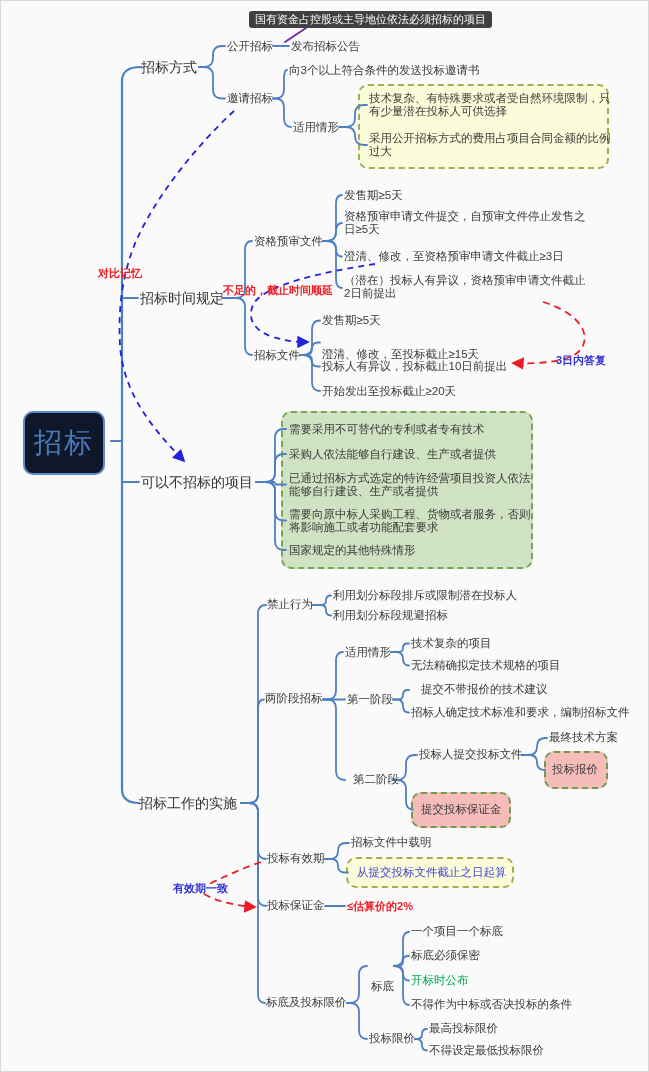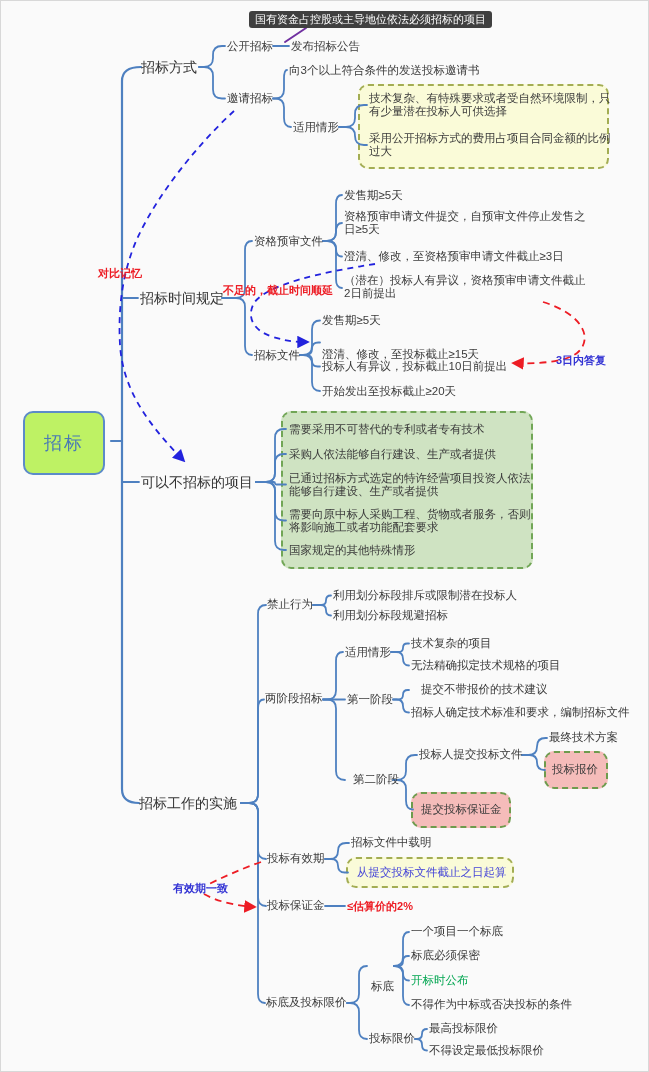--- a/index.html
+++ b/index.html
@@ -7,23 +7,23 @@
     position:relative;width:649px;height:1072px;overflow:hidden;
     background:#fafafa;border:1px solid #d8d8d8;box-sizing:border-box;
     font-family:"Liberation Sans","DejaVu Sans",sans-serif;
   }
   svg.edges{position:absolute;left:0;top:0;z-index:3;pointer-events:none;}
   .lab{position:absolute;z-index:4;font-size:11.5px;line-height:13px;color:#3b3b3b;white-space:nowrap;}
   .branch{font-size:14px;line-height:16px;color:#333;font-weight:500;}
   .wrap{white-space:normal;width:242px;line-height:12.8px;}
   .rootbox{
     position:absolute;left:22px;top:410px;width:78px;height:60px;z-index:2;
-    background:#bef264;border:2.5px solid #5c8bc8;border-radius:10px;
+    background:#0f172a;border:2.5px solid #5c8bc8;border-radius:10px;
     display:flex;align-items:center;justify-content:center;
-    font-size:18px;color:#4a7ab5;letter-spacing:2px;
+    font-size:28px;color:#4a7ab5;letter-spacing:2px;
   }
   .callout{
     position:absolute;left:248px;top:10px;z-index:4;
     background:#404040;color:#fff;font-size:11px;line-height:13px;
     padding:2px 6px;border-radius:3px;white-space:nowrap;
   }
   .box{position:absolute;z-index:2;border-radius:10px;box-sizing:border-box;}
   .ybox{background:#fafbd8;border:2px dashed #a3ad53;}
   .gbox{background:#cfe3c2;border:2px dashed #71a656;}
   .pbox{background:#f5bcba;border:2px dashed #6e9b4d;}

